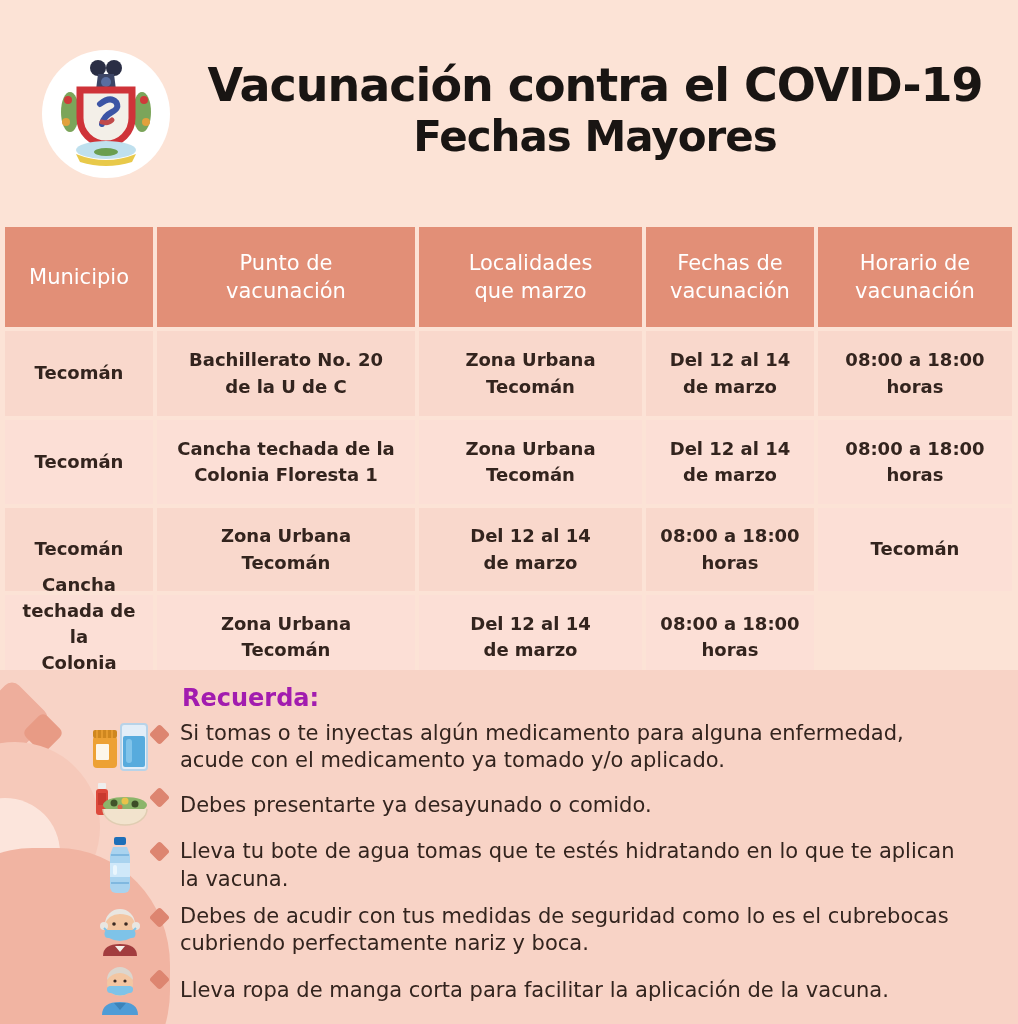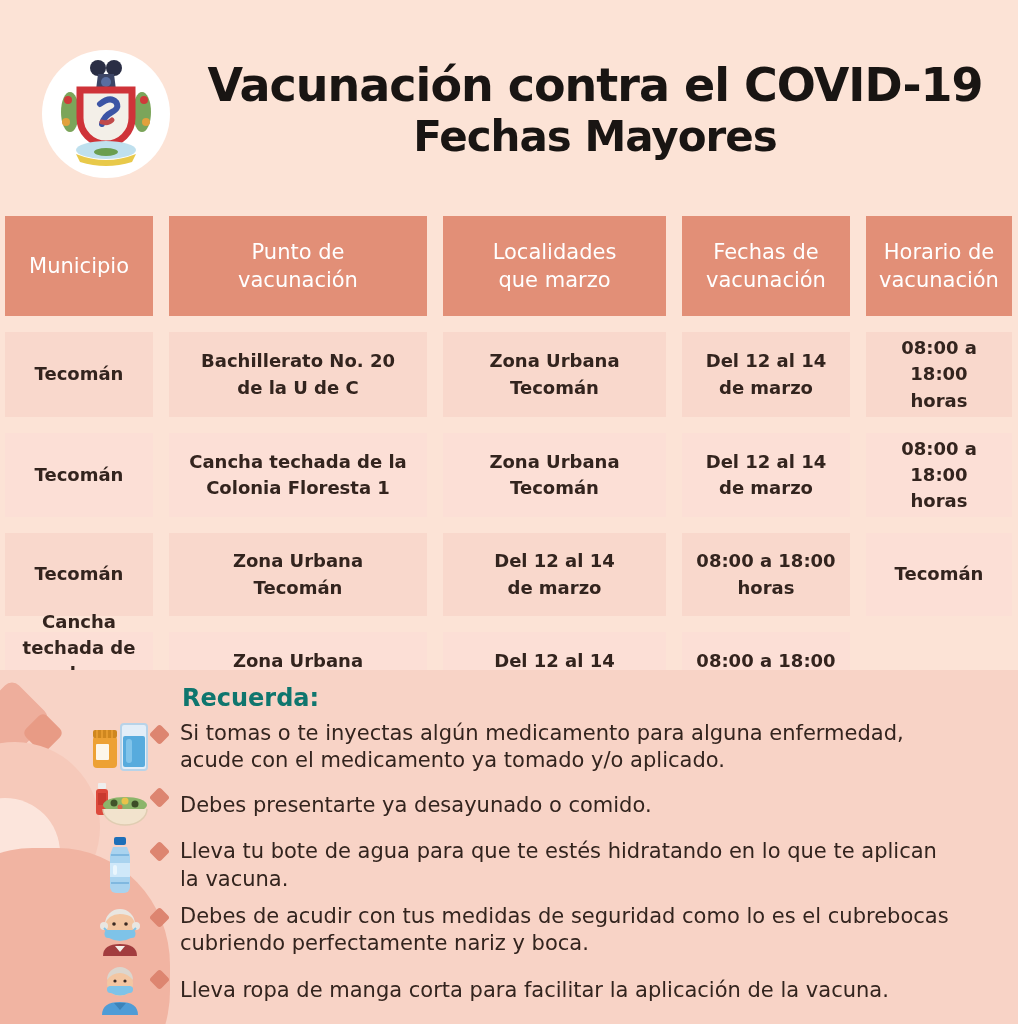--- a/index.html
+++ b/index.html
@@ -28,25 +28,25 @@
   }
   .main-title {
     font-size: 46px; font-weight: bold; letter-spacing: -1px; line-height: 1.2;
   }
   .sub-title {
     font-size: 42px; font-weight: bold; letter-spacing: -1px; line-height: 1.15;
   }
 
   
   .vax-table {
-    position: absolute; top: 216px; left: 5px; width: 1007px;
+    position: absolute; top: 227px; left: 5px; width: 1007px;
     display: grid;
     grid-template-columns: 148px 258px 223px 168px 1fr;
     grid-template-rows: 100px 85px 84px 83px 84px;
-    gap: 16px;
+    gap: 4px;
   }
   .cell {
     display: flex; align-items: center; justify-content: center;
     text-align: center; white-space: pre-line; padding: 0 6px;
   }
   .cell.head {
     background: #e28f77; color: #ffffff;
     font-size: 21px; line-height: 1.35; font-weight: normal;
   }
   .cell.data {
@@ -63,21 +63,21 @@
   .deco { position: absolute; z-index: 0; }
   .deco-diamond-1 { left: -16px; top: 20px; width: 56px; height: 56px; background: #eeae9c; border-radius: 10px; transform: rotate(45deg); }
   .deco-diamond-2 { left: 28px; top: 48px; width: 30px; height: 30px; background: #e89b85; border-radius: 6px; transform: rotate(45deg); }
   .deco-blob-1 { left: -70px; top: 72px; width: 170px; height: 170px; background: #f6c9ba; border-radius: 50%; }
   .deco-blob-2 { left: -50px; top: 128px; width: 110px; height: 110px; background: #fdeae2; border-radius: 50%; opacity: .85; }
   .deco-blob-3 { left: -80px; top: 178px; width: 250px; height: 260px; background: #f1b4a2; border-radius: 45%; }
 
   .footer-content { position: relative; z-index: 1; padding-top: 14px; }
   .reminder-heading {
     margin: 0 0 8px 182px;
-    font-size: 24px; font-weight: bold; color: #0f766e;
+    font-size: 24px; font-weight: bold; color: #a21caf;
   }
   .reminder-item {
     display: grid;
     grid-template-columns: 56px 24px 1fr;
     column-gap: 4px;
     padding-left: 92px; padding-right: 14px;
     margin-bottom: 8px;
     align-items: center;
   }
   .icon-cell { display: flex; align-items: center; justify-content: center; }
@@ -242,21 +242,21 @@
             <path d="M8 10 h14 l3 8 v32 a6 6 0 0 1 -6 6 h-8 a6 6 0 0 1 -6 -6 v-32 Z" fill="#a9d3ef"></path>
             <rect x="5" y="26" width="20" height="14" fill="#cfe8f9"></rect>
             <line x1="6" y1="18" x2="24" y2="18" stroke="#7fb8e0" stroke-width="2"></line>
             <line x1="6" y1="46" x2="24" y2="46" stroke="#7fb8e0" stroke-width="2"></line>
             <rect x="8" y="28" width="4" height="10" rx="2" fill="#eaf6fd"></rect>
           </svg>
         </span>
         <span class="diamond-cell">
             <span class="bullet-diamond"></span>
           </span>
-        <span class="reminder-text">Lleva tu bote de agua para que te estés hidratando en lo que te aplican
+        <span class="reminder-text">Lleva tu bote de agua tomas que te estés hidratando en lo que te aplican
 la vacuna.</span>
       </div>
 
       <div class="reminder-item">
         <span class="icon-cell">
           <svg width="50" height="52" viewBox="0 0 50 52">
             <path d="M8 52 q0 -12 17 -12 q17 0 17 12 Z" fill="#a23d3f"></path>
             <path d="M20 42 l5 6 l5 -6 Z" fill="#f5f0ea"></path>
             <circle cx="25" cy="22" r="15" fill="#f3c6a2"></circle>
             <path d="M10 20 a15 15 0 0 1 30 0 q-2 -8 -8 -9 q-10 -3 -17 2 q-4 3 -5 7 Z" fill="#e9e6e1"></path>

